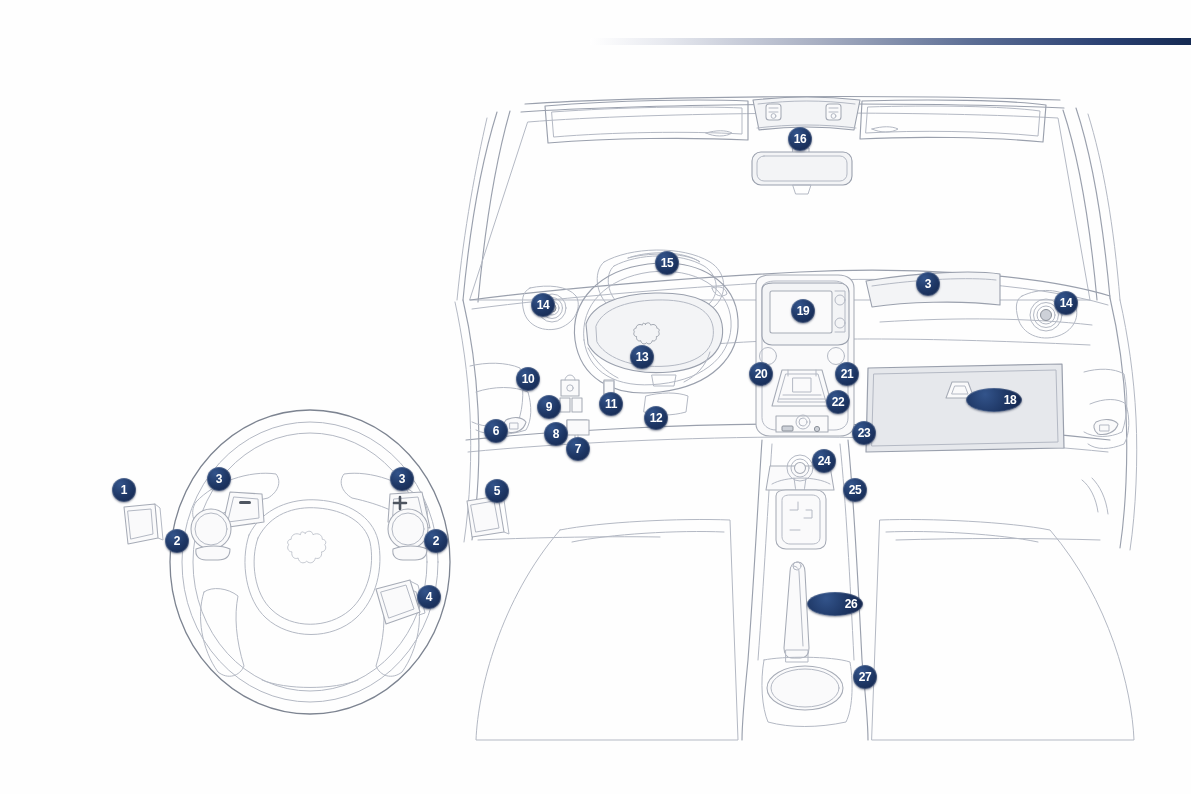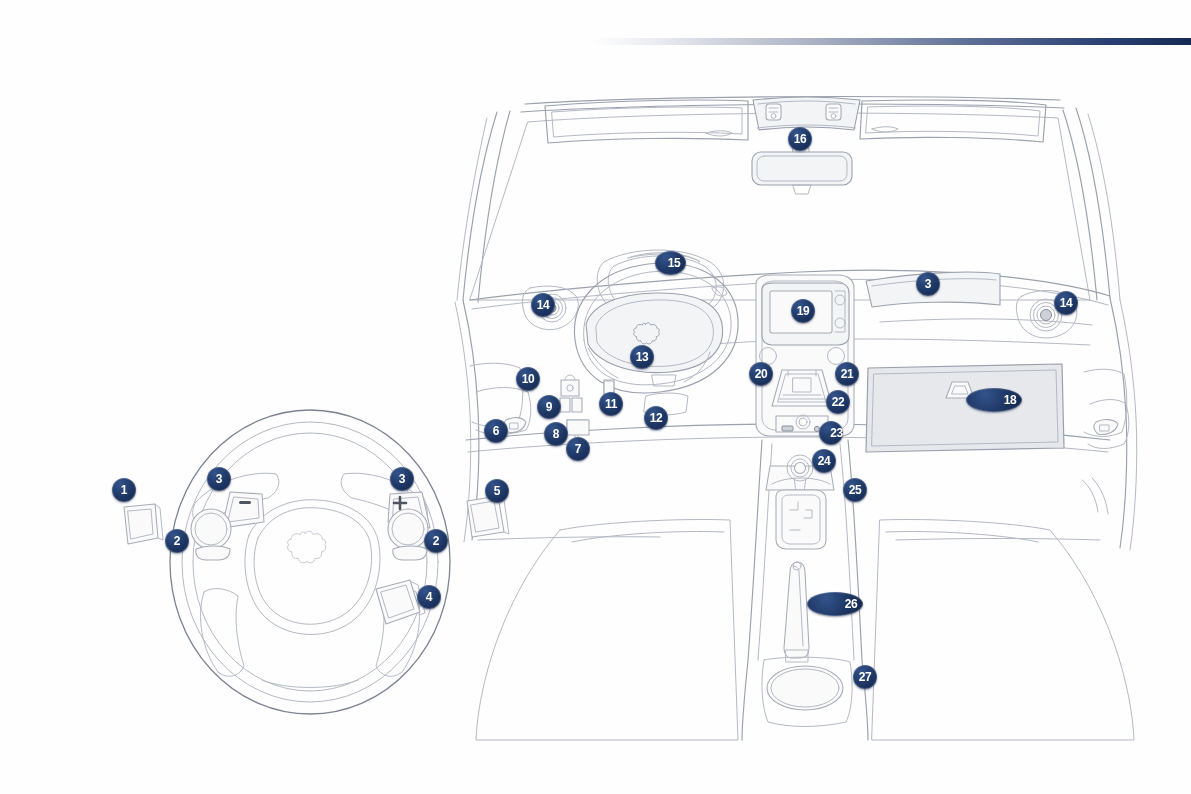--- a/index.html
+++ b/index.html
@@ -434,29 +434,29 @@
       <div class="cal" style="left: 497px; top: 491px;">5</div>
       <div class="cal" style="left: 496px; top: 431px;">6</div>
       <div class="cal" style="left: 578px; top: 449px;">7</div>
       <div class="cal" style="left: 556px; top: 434px;">8</div>
       <div class="cal" style="left: 549px; top: 407px;">9</div>
       <div class="cal two-d" style="left: 528px; top: 379px;">10</div>
       <div class="cal two-d" style="left: 611px; top: 404px;">11</div>
       <div class="cal two-d" style="left: 656px; top: 418px;">12</div>
       <div class="cal two-d" style="left: 642px; top: 357px;">13</div>
       <div class="cal two-d" style="left: 543px; top: 305px;">14</div>
-      <div class="cal two-d" style="left: 667px; top: 263px; padding-left: 7px;">15</div>
+      <div class="cal two-d" style="left: 667px; top: 263px;">15</div>
       <div class="cal two-d" style="left: 800px; top: 139px;">16</div>
       <div class="cal two-d" style="left: 928px; top: 284px;">3</div>
       <div class="cal two-d" style="left: 978px; top: 400px; padding-left: 32px;">18</div>
       <div class="cal two-d" style="left: 803px; top: 311px;">19</div>
       <div class="cal two-d" style="left: 761px; top: 374px;">20</div>
       <div class="cal two-d" style="left: 847px; top: 374px;">21</div>
       <div class="cal two-d" style="left: 838px; top: 402px;">22</div>
-      <div class="cal two-d" style="left: 831px; top: 433px; text-align: right;">23</div>
+      <div class="cal two-d" style="left: 864px; top: 433px;">23</div>
       <div class="cal two-d" style="left: 824px; top: 461px;">24</div>
       <div class="cal two-d" style="left: 855px; top: 490px;">25</div>
       <div class="cal two-d" style="left: 819px; top: 604px; padding-left: 32px;">26</div>
       <div class="cal two-d" style="left: 835px; top: 677px; margin-left: 18px;">27</div>
       <div class="cal" style="left: 436px; top: 541px;">2</div>
       <div class="cal" style="left: 402px; top: 479px;">3</div>
       <div class="cal two-d" style="left: 1066px; top: 303px;">14</div>
     </div>
 
 </div>

